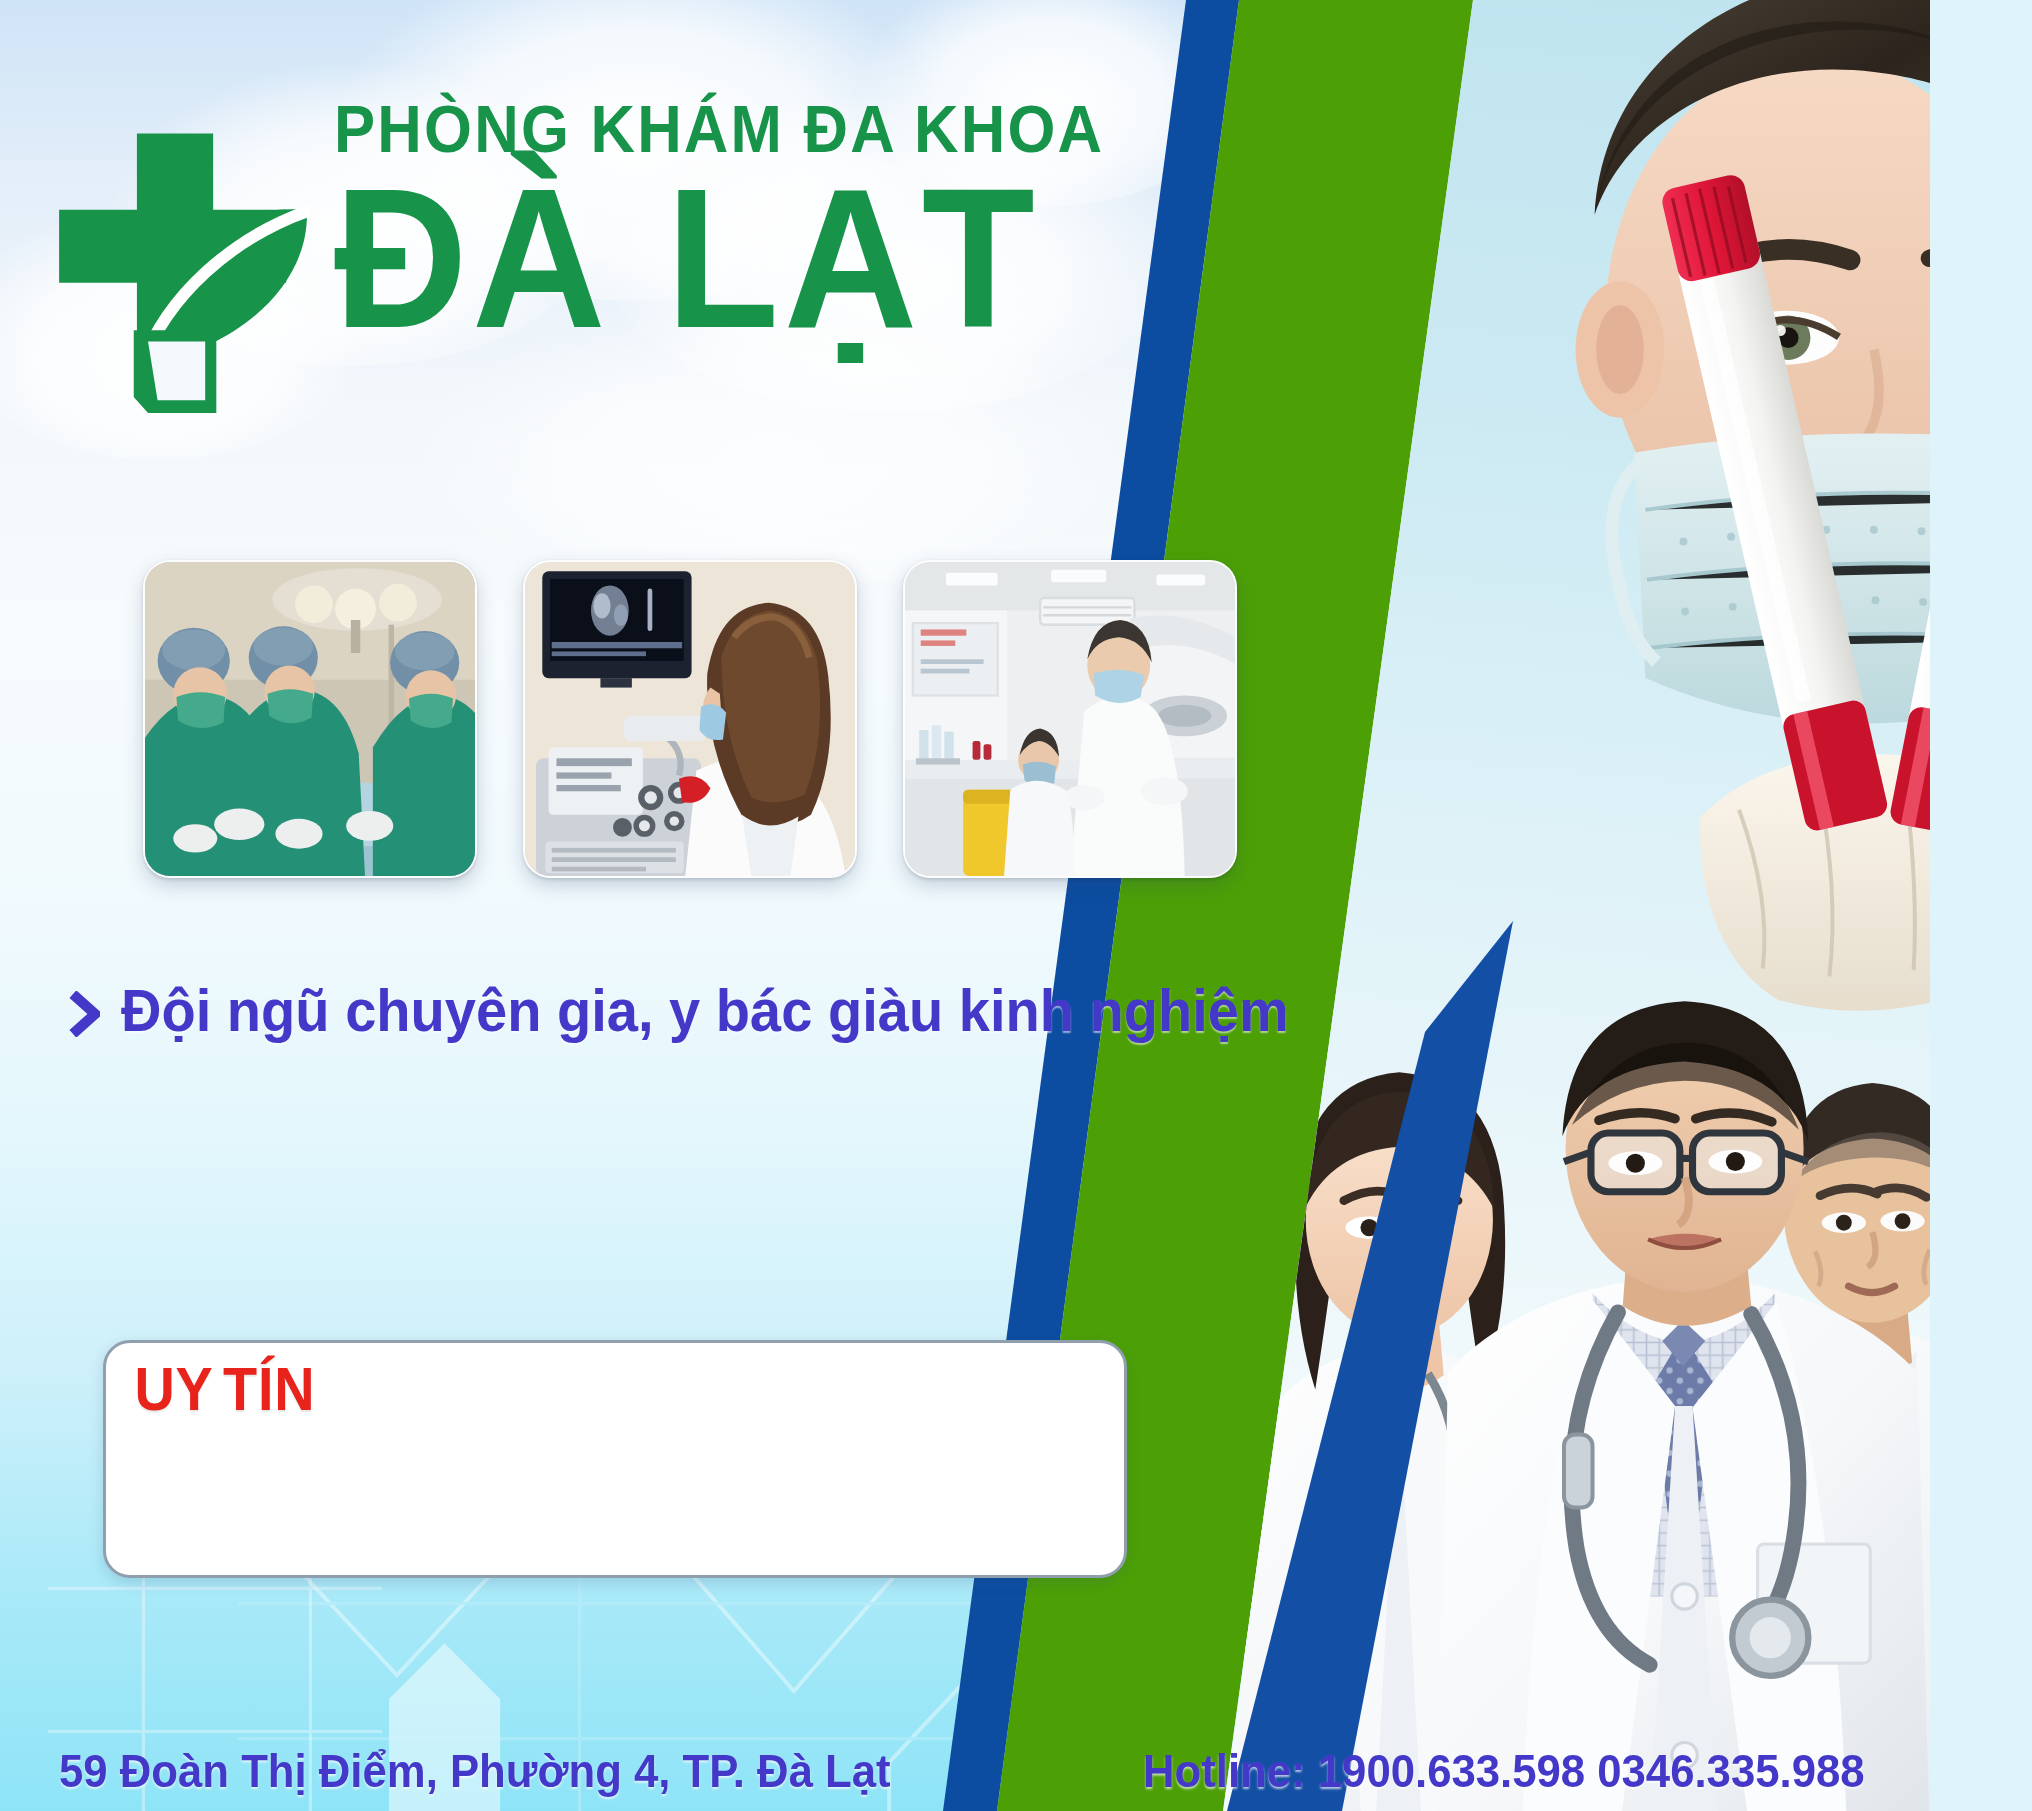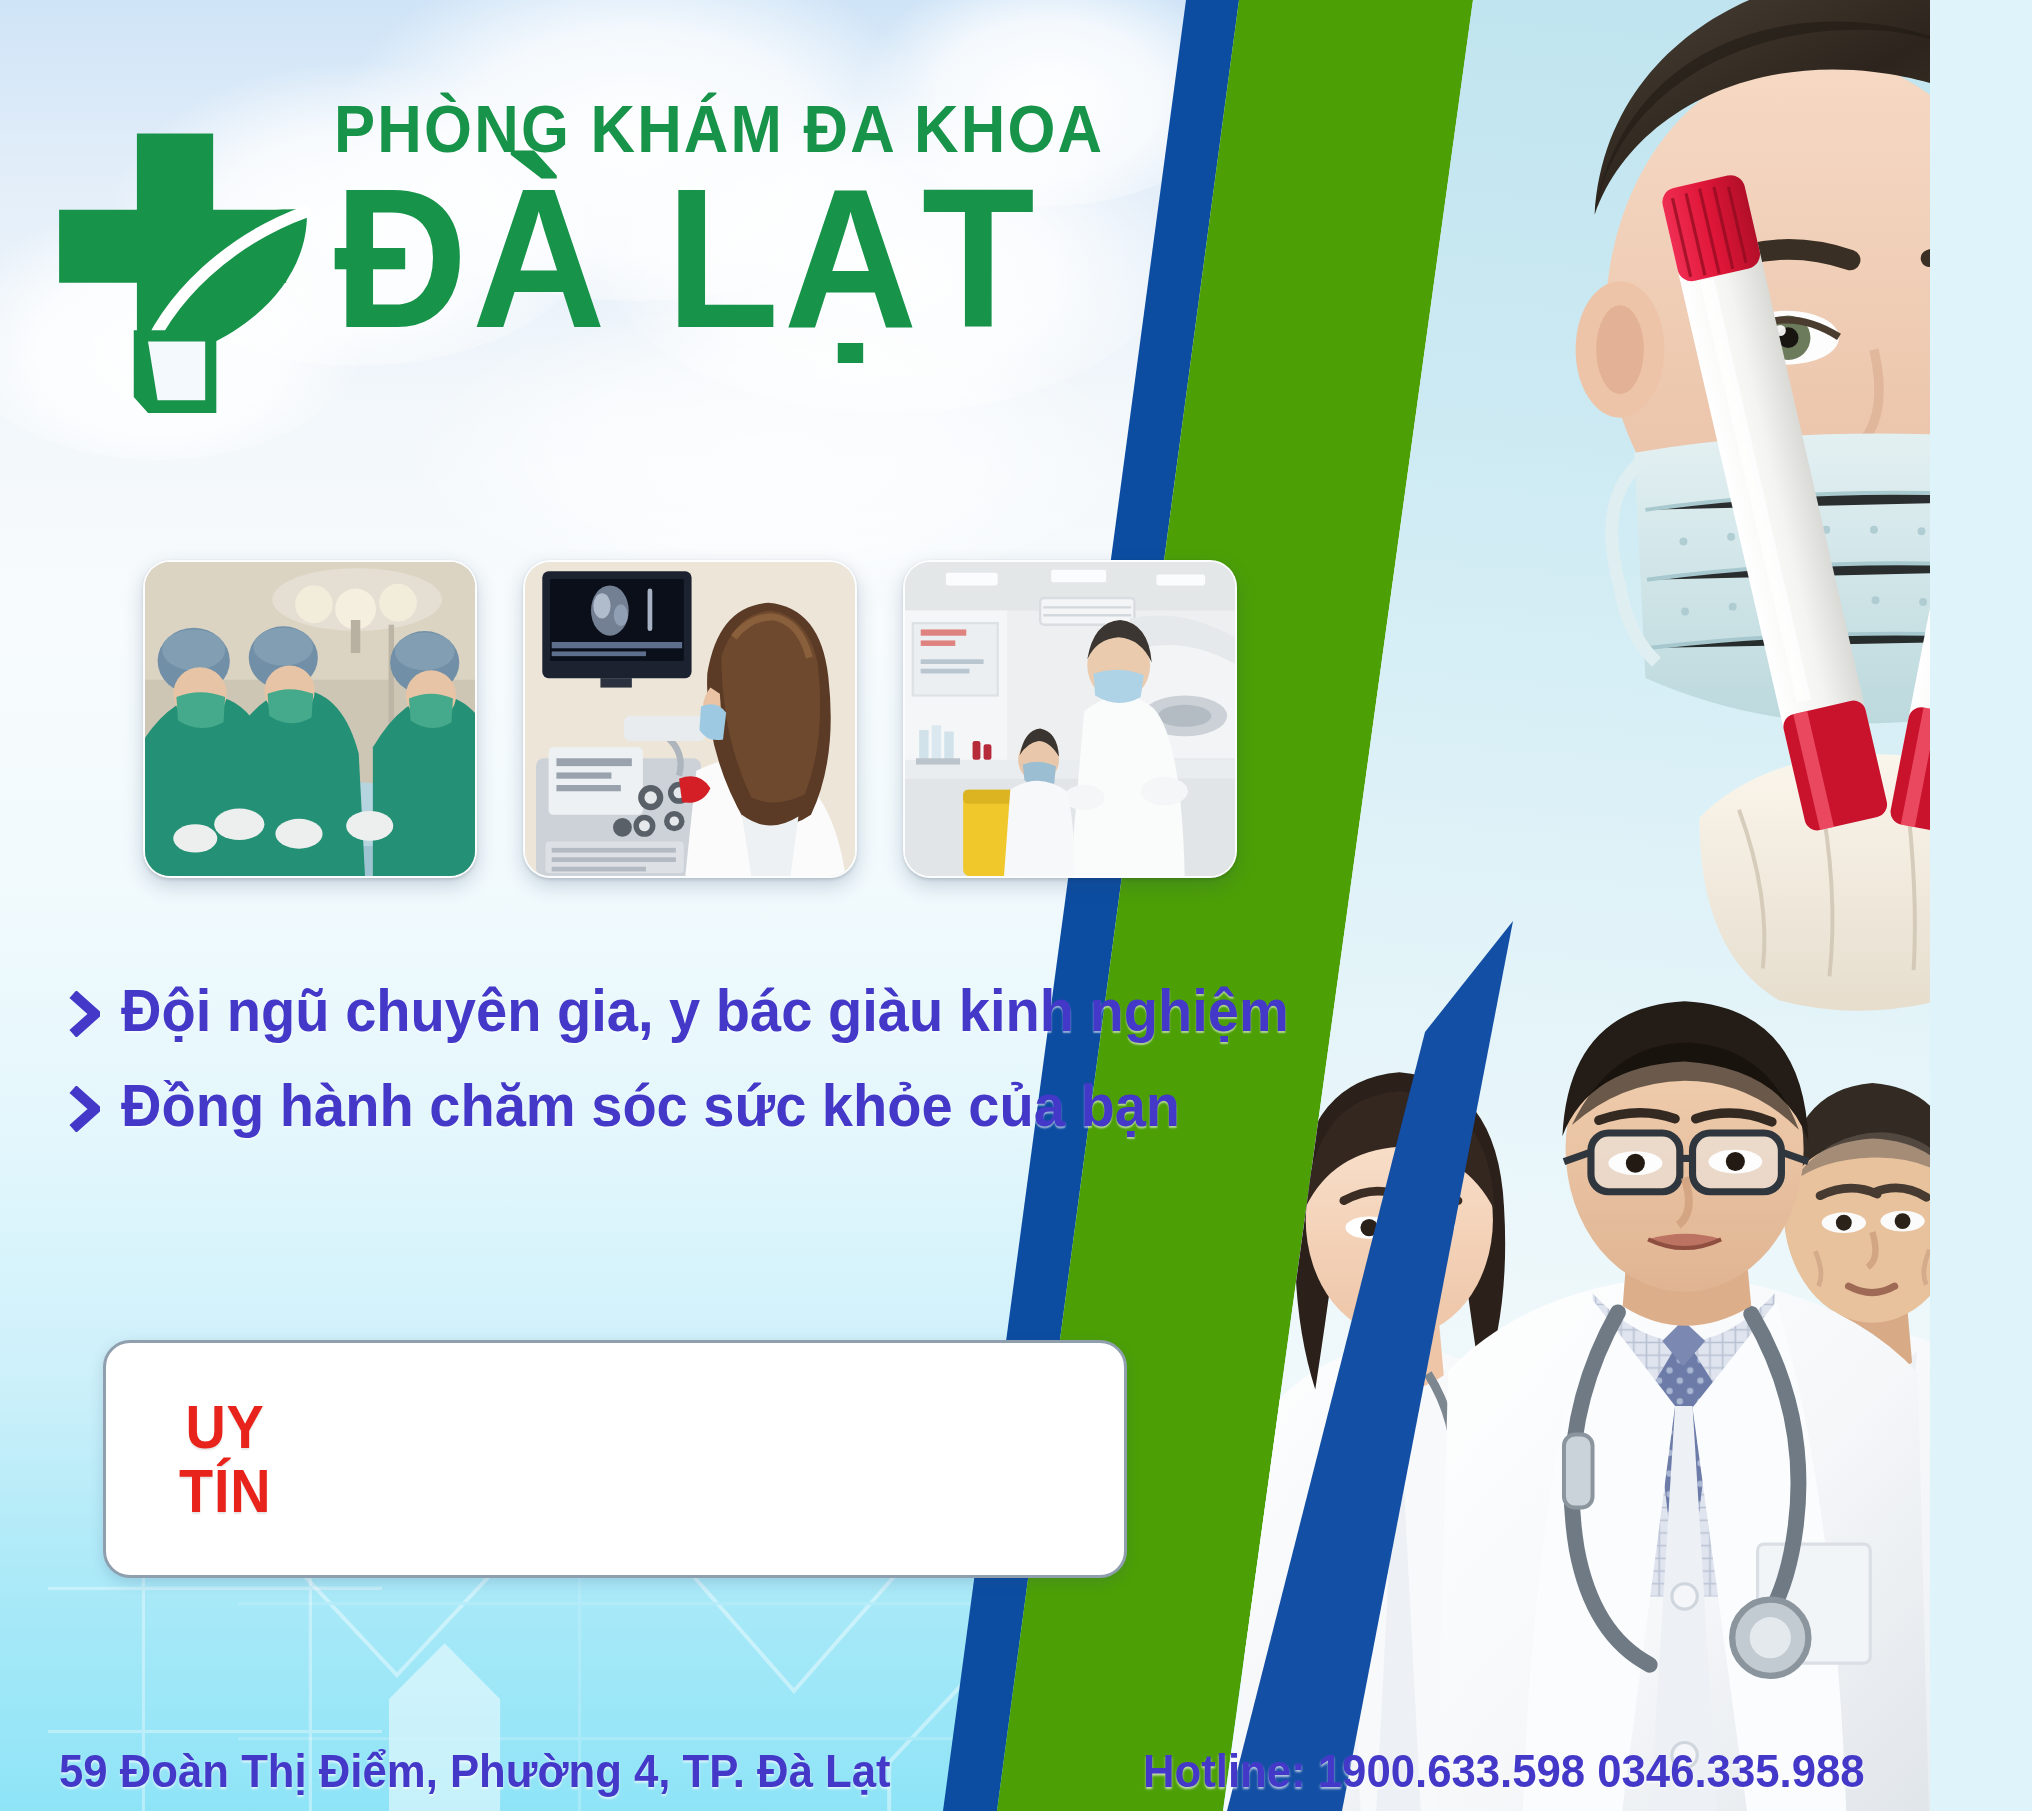--- a/index.html
+++ b/index.html
@@ -161,22 +161,22 @@
   #value-box {
     position:absolute; left:103px; top:1340px;
     width:1024px; height:238px;
     background:#ffffff;
     border:3.2px solid #8f9fae;
     border-radius:27px;
     box-shadow:0 4.8px 12.7px rgba(50,80,120,.18);
     display:flex; align-items:stretch;
   }
   .value-cell {
-    flex:1 1 0; display:flex; flex-direction:column;
-    align-items:center; justify-content:center;
+    flex:1 1 0; display:flex; flex-direction:row;
+    justify-content:center;
     position:relative;
     padding:14.3px 0;
     border-radius:9px;
   }
   .value-cell + .value-cell::before {
     content:""; position:absolute; left:0; top:17.5px; bottom:17.5px;
     width:2.4px; background:#7b8896;
   }
   .value-cell span {
     display:block;
@@ -756,28 +756,20 @@
     <div class="bullet">
       <span class="chev">
         <svg width="32" height="46" viewBox="0 0 40 58">
             <path d="M6 4 L34 29 L6 54" fill="none" stroke="#4438C9" stroke-width="13" stroke-linejoin="miter" stroke-linecap="butt"></path>
           </svg>
       </span>
       <span class="bullet-text">Đội ngũ chuyên gia, y bác giàu kinh nghiệm</span>
     </div>
 
 
-    <div class="bullet">
-      <span class="chev">
-        <svg width="32" height="46" viewBox="0 0 40 58">
-            <path d="M6 4 L34 29 L6 54" fill="none" stroke="#4438C9" stroke-width="13" stroke-linejoin="miter" stroke-linecap="butt"></path>
-          </svg>
-      </span>
-      <span class="bullet-text">Đồng hành chăm sóc sức khỏe của bạn</span>
-    </div>
   </div>
 
   <div id="value-box">
     <div class="value-cell w1">
       <span>UY</span>
       <span>TÍN</span>
     </div>
   </div>
 
   <div id="footer-address">59 Đoàn Thị Điểm, Phường 4, TP. Đà Lạt</div>

